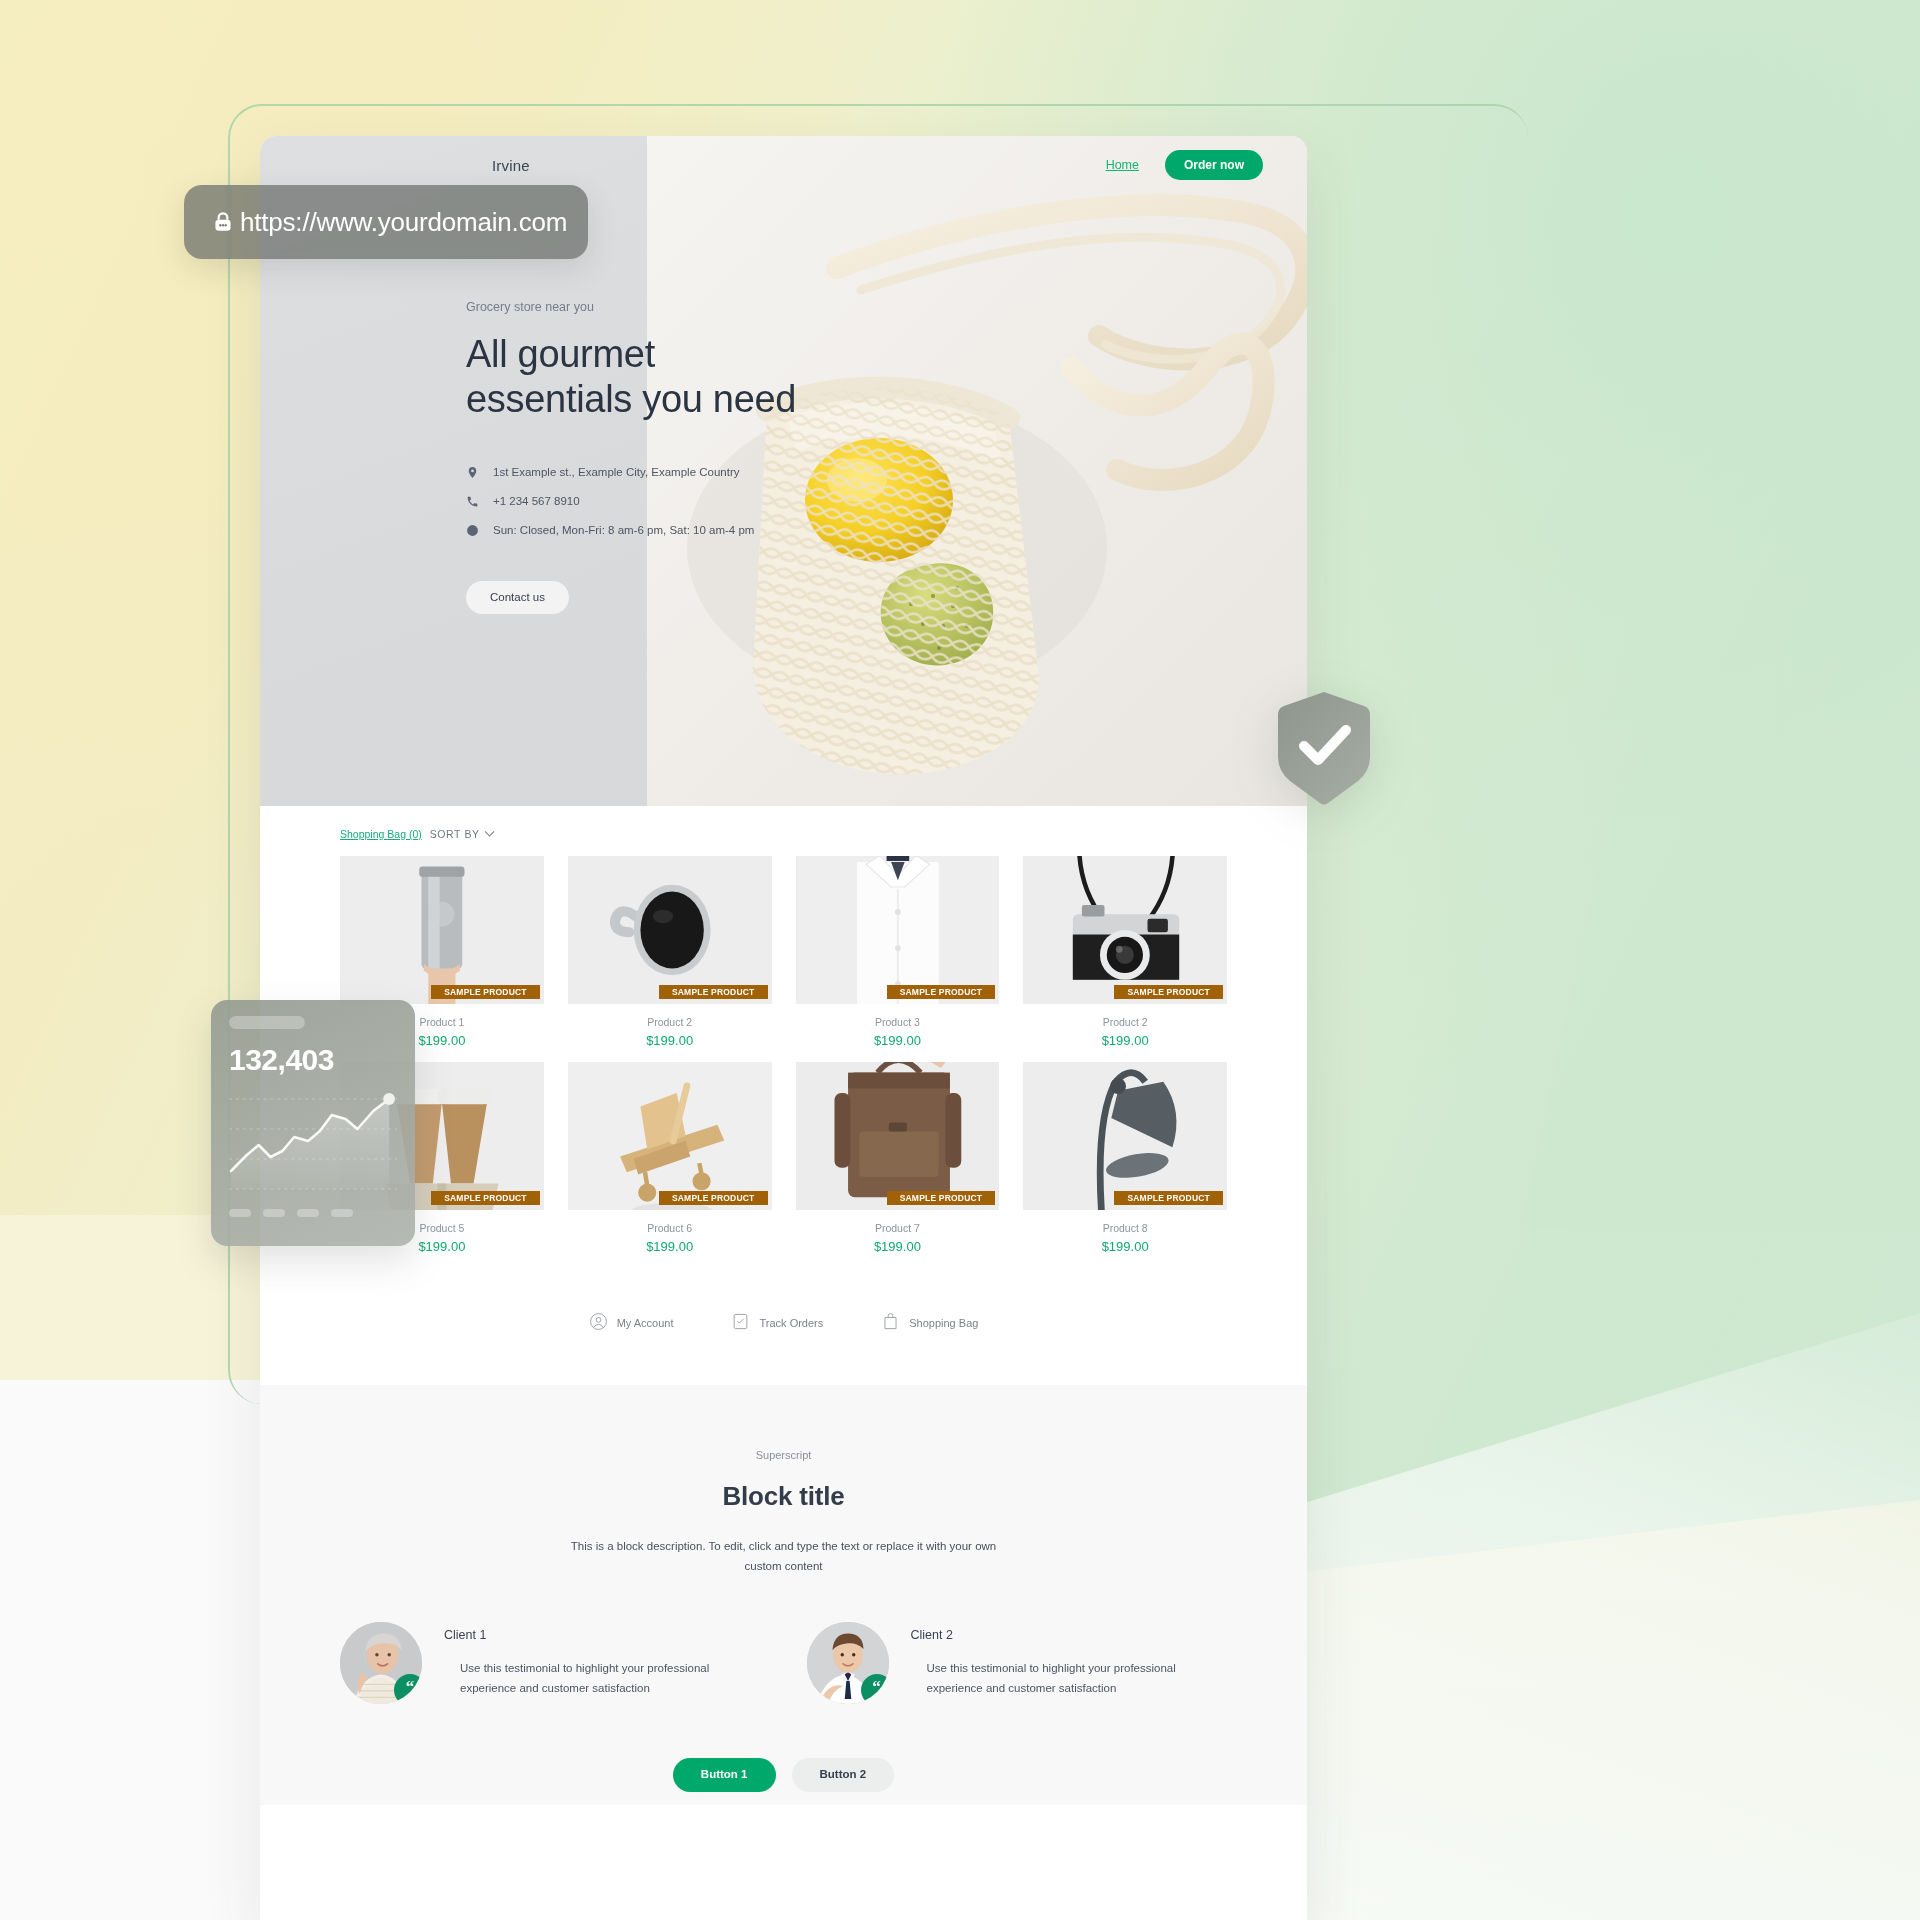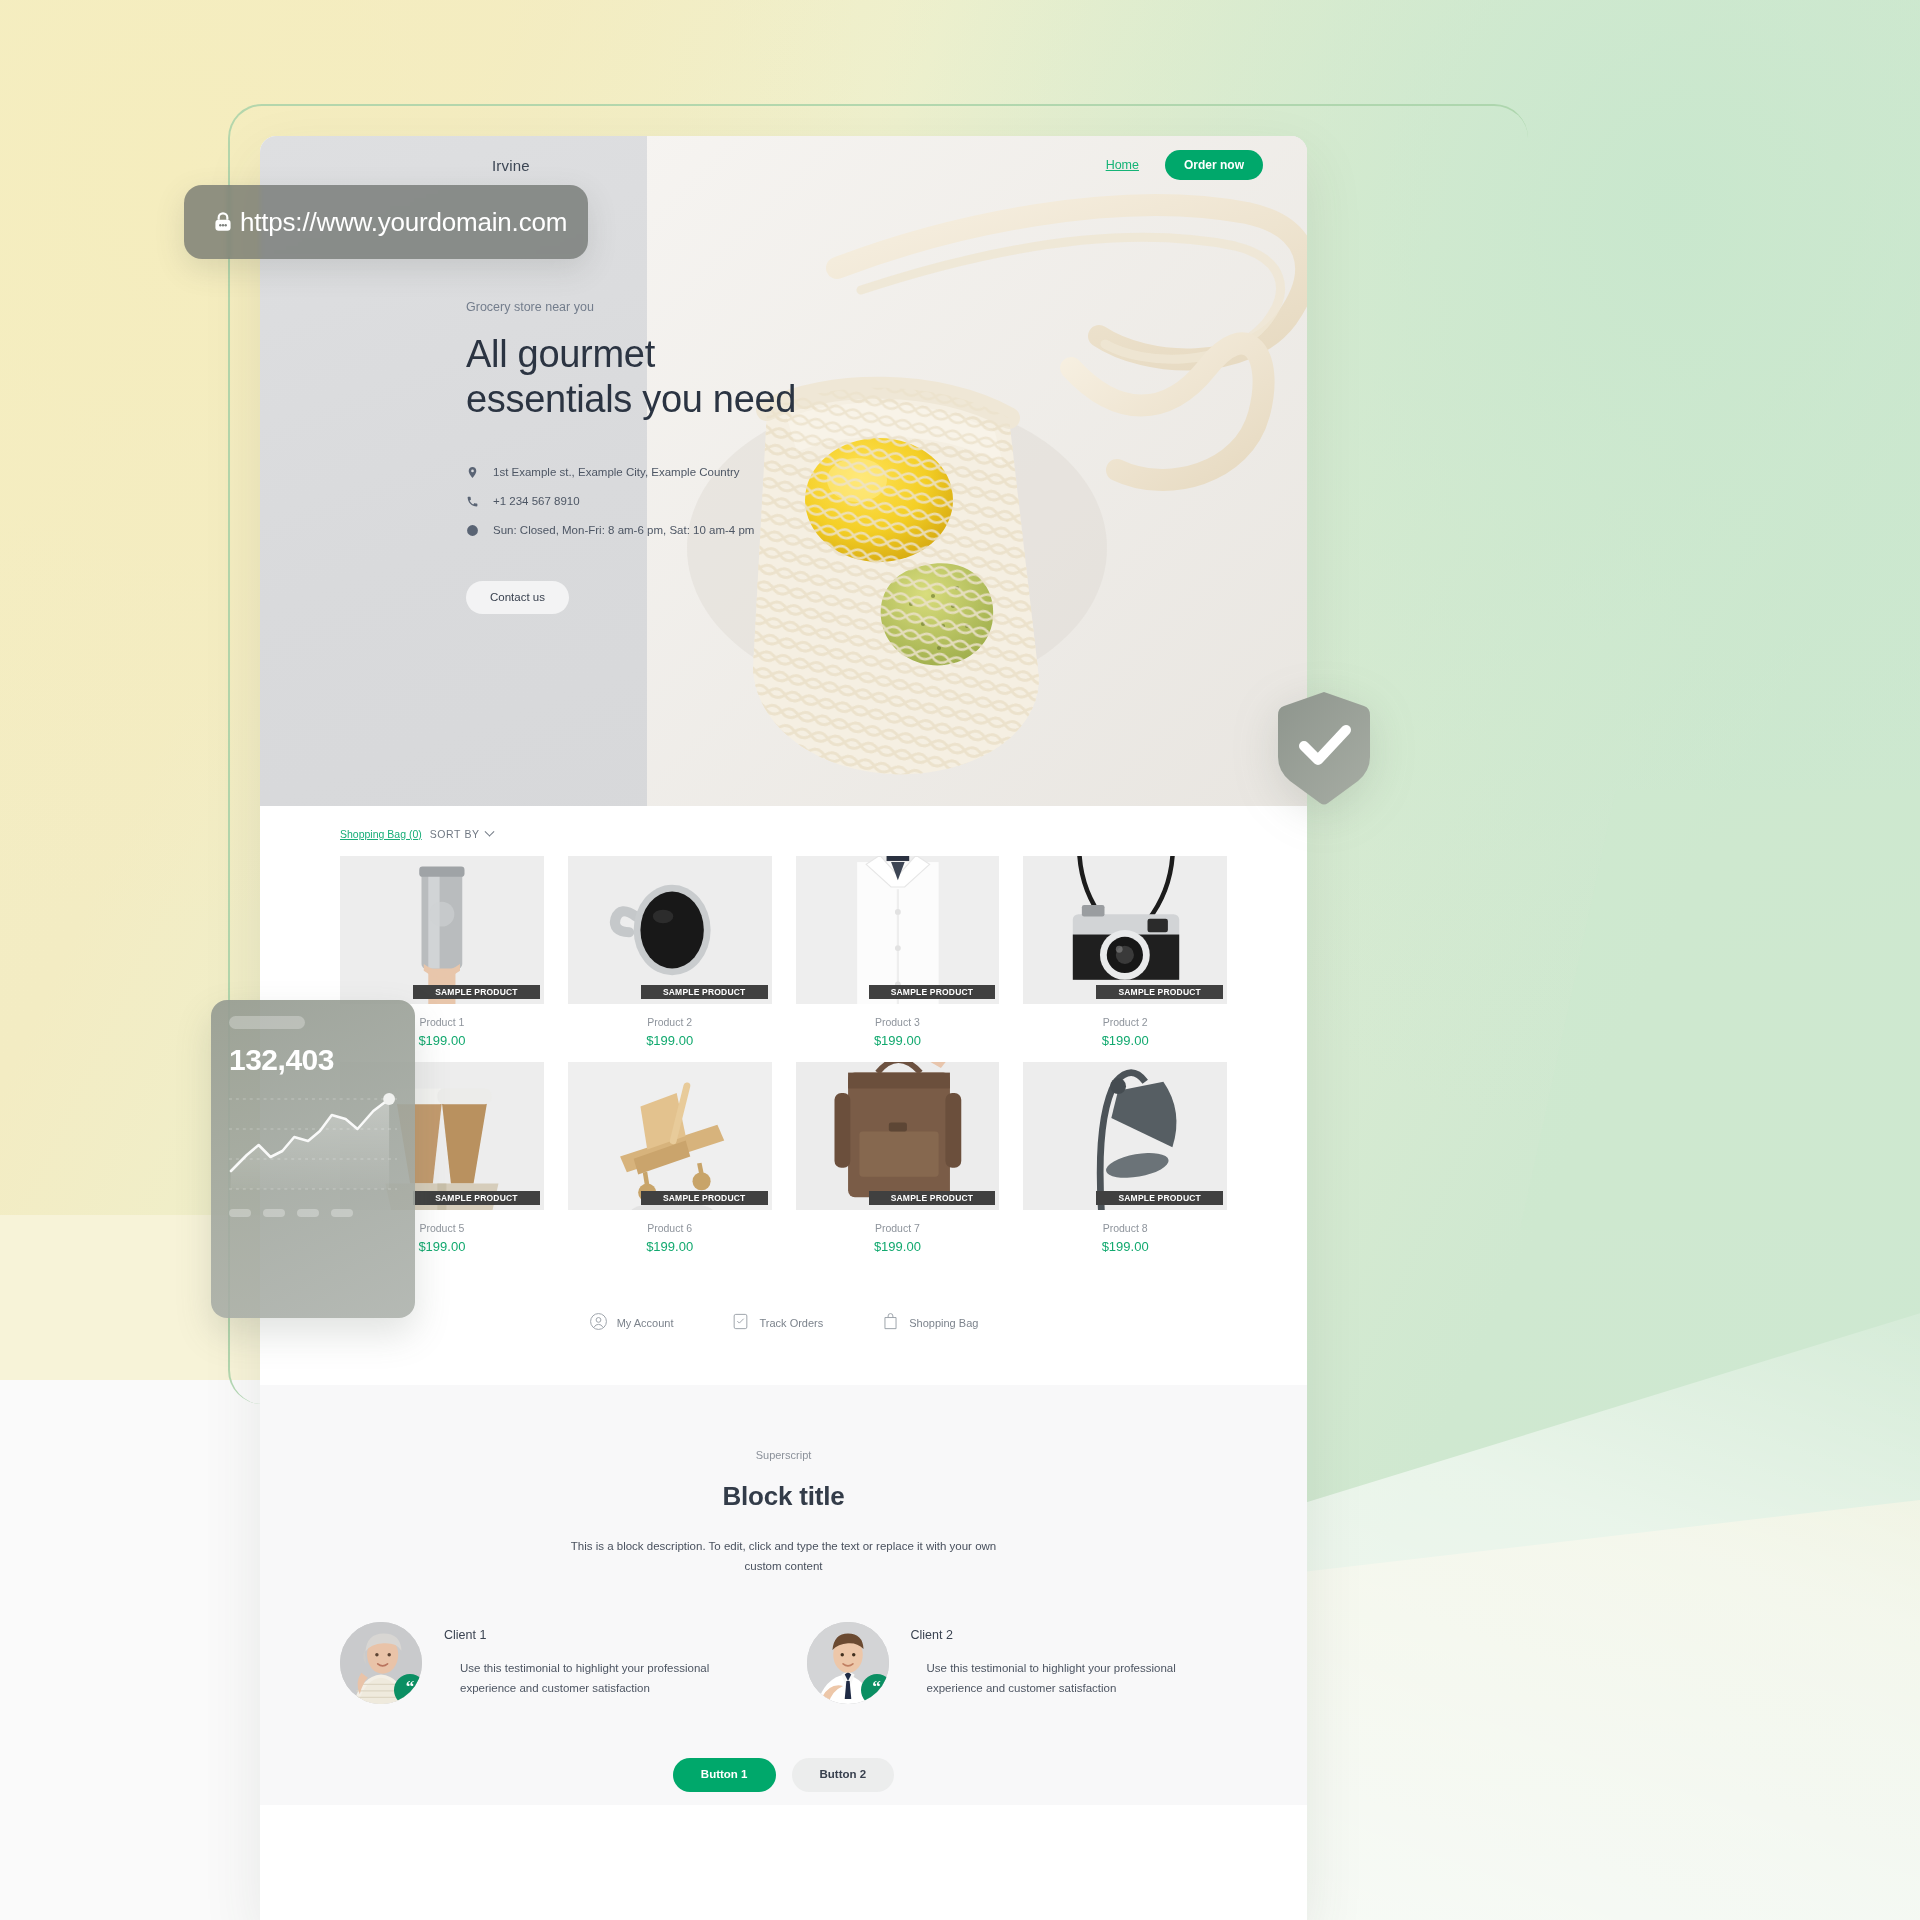--- a/index.html
+++ b/index.html
@@ -144,23 +144,23 @@
 
   .grid { display: grid; grid-template-columns: repeat(4, 1fr); gap: 14px 24px; }
   .card { display: flex; flex-direction: column; }
   .thumb {
     position: relative; width: 100%; height: 148px;
     background: #ececec; overflow: hidden;
   }
   .thumb svg { position: absolute; inset: 0; width: 100%; height: 100%; }
   .tag {
     position: absolute; right: 4px; bottom: 5px;
-    background: #404040; color: #fff;
+    background: #a16207; color: #fff;
     font-size: 8.5px; font-weight: 700; letter-spacing: .2px;
-    padding: 3px 22px; line-height: 1;
+    padding: 3px 13px; line-height: 1;
   }
   .pname { text-align: center; font-size: 10.5px; color: #8e949c; margin-top: 12px; }
   .pprice { text-align: center; font-size: 13px; color: #12a96f; margin-top: 5px; font-weight: 500; }
 
   .quicknav {
     display: flex; justify-content: center; gap: 58px;
     padding: 58px 0 42px;
   }
   .qn { display: flex; flex-direction: row; align-items: center; gap: 9px; cursor: pointer; }
   .qn svg { width: 19px; height: 19px; stroke: #9aa0a8; fill: none; stroke-width: 1.2; }
@@ -212,21 +212,21 @@
     padding: 0 26px;
     box-shadow: 0 10px 30px rgba(80,90,80,.16);
   }
   .url-pill .lock { width: 26px; height: 26px; flex: 0 0 26px; }
   .url-pill .lock svg { width: 26px; height: 26px; fill: #fff; display: block; }
   .url-text { color: #fff; font-size: 26px; letter-spacing: -.2px; }
 
   
   .stats-card {
     position: absolute; left: 211px; top: 1000px;
-    width: 204px; height: 318px;
+    width: 204px; height: 246px;
     border-radius: 16px;
     background: linear-gradient(155deg, rgba(150,156,146,.92) 0%, rgba(160,166,158,.9) 45%, rgba(171,176,170,.88) 100%);
     box-shadow: 0 16px 36px rgba(90,98,90,.18);
     overflow: hidden;
     padding: 16px 18px;
   }
   .skeleton-pill { width: 76px; height: 13px; border-radius: 7px; background: rgba(255,255,255,.28); }
   .stats-number { color: #fff; font-size: 30px; font-weight: 700; margin-top: 14px; letter-spacing: -.5px; }
   .spark { position: relative; margin-top: 16px; height: 108px; }
   .spark svg { width: 100%; height: 100%; display: block; }

